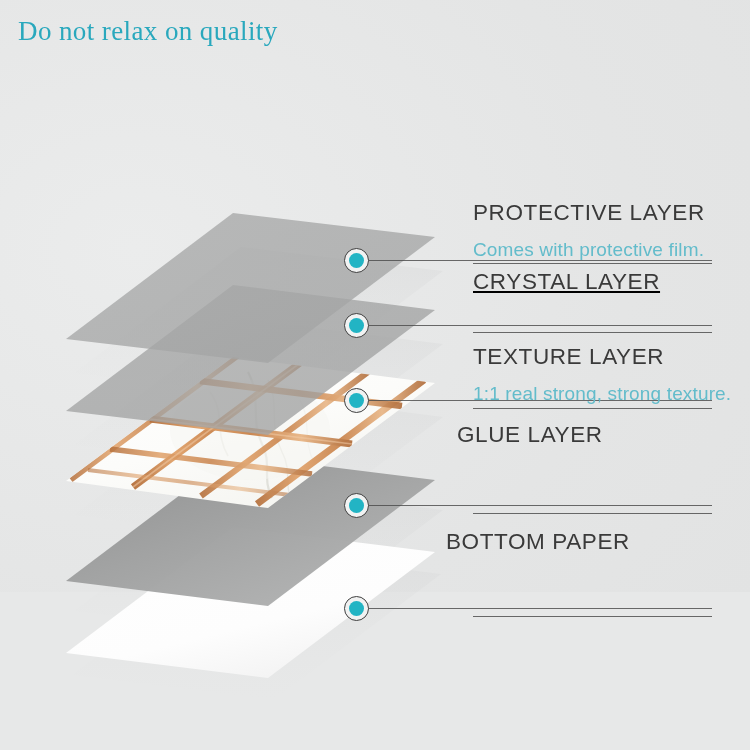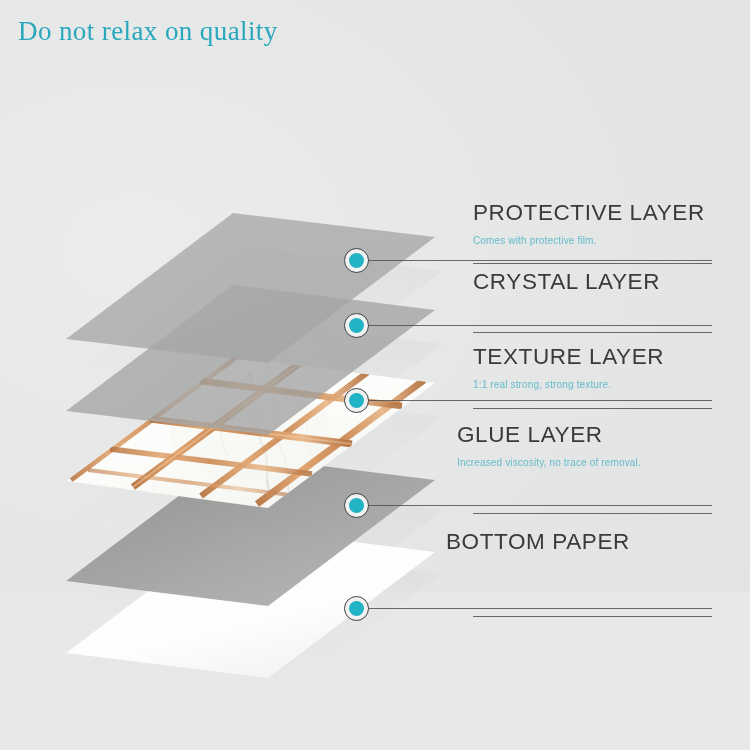--- a/index.html
+++ b/index.html
@@ -34,21 +34,21 @@
   .lbl .head {
     font-size:22.5px;
     font-weight:400;
     letter-spacing:0.6px;
     color:#3a3a3a;
     white-space:nowrap;
     line-height:1.05;
   }
   .lbl .desc {
     margin-top:7px;
-    font-size:10px;
+    font-size:19px;
     color:#63bccb;
     line-height:1.85;
     letter-spacing:0.15px;
   }
   .rule {
     position:absolute;
     height:1px;
     background:#4b4b4b;
     opacity:.82;
   }
@@ -188,38 +188,37 @@
     <div class="connector" style="left:368px; top:260px; width:344px;"></div>
     <span class="dot" style="left:344px; top:248px;"></span>
     <div class="lbl" style="left:473px; top:201px;">
       <div class="head">PROTECTIVE LAYER</div>
       <div class="desc">Comes with protective film.</div>
     </div>
     <div class="rule" style="left:473px; top:263px; width:239px;"></div>
 
     <div class="connector" style="left:368px; top:325px; width:344px;"></div>
     <span class="dot" style="left:344px; top:313px;"></span>
-    <div class="lbl" style="left:473px; top:270px;">
+    <div class="lbl" style="left:473px; top:270px;text-decoration:underline;">
       <div class="head">CRYSTAL LAYER</div>
     </div>
     <div class="rule" style="left:473px; top:332px; width:239px;"></div>
 
     <div class="connector" style="left:368px; top:400px; width:344px;"></div>
     <span class="dot" style="left:344px; top:388px;"></span>
     <div class="lbl" style="left:473px; top:345px;">
       <div class="head">TEXTURE LAYER</div>
       <div class="desc">1:1 real strong, strong texture.</div>
     </div>
     <div class="rule" style="left:473px; top:408px; width:239px;"></div>
 
     <div class="connector" style="left:368px; top:505px; width:344px;"></div>
     <span class="dot" style="left:344px; top:493px;"></span>
     <div class="lbl" style="left:457px; top:423px; width:245px;">
       <div class="head">GLUE LAYER</div>
-      <div class="desc">Increased viscosity, no trace of removal.</div>
     </div>
     <div class="rule" style="left:473px; top:513px; width:239px;"></div>
 
     <div class="connector" style="left:368px; top:608px; width:344px;"></div>
     <span class="dot" style="left:344px; top:596px;"></span>
     <div class="lbl" style="left:446px; top:530px; width:248px;">
       <div class="head">BOTTOM PAPER</div>
     </div>
     <div class="rule" style="left:473px; top:616px; width:239px;"></div>
 

